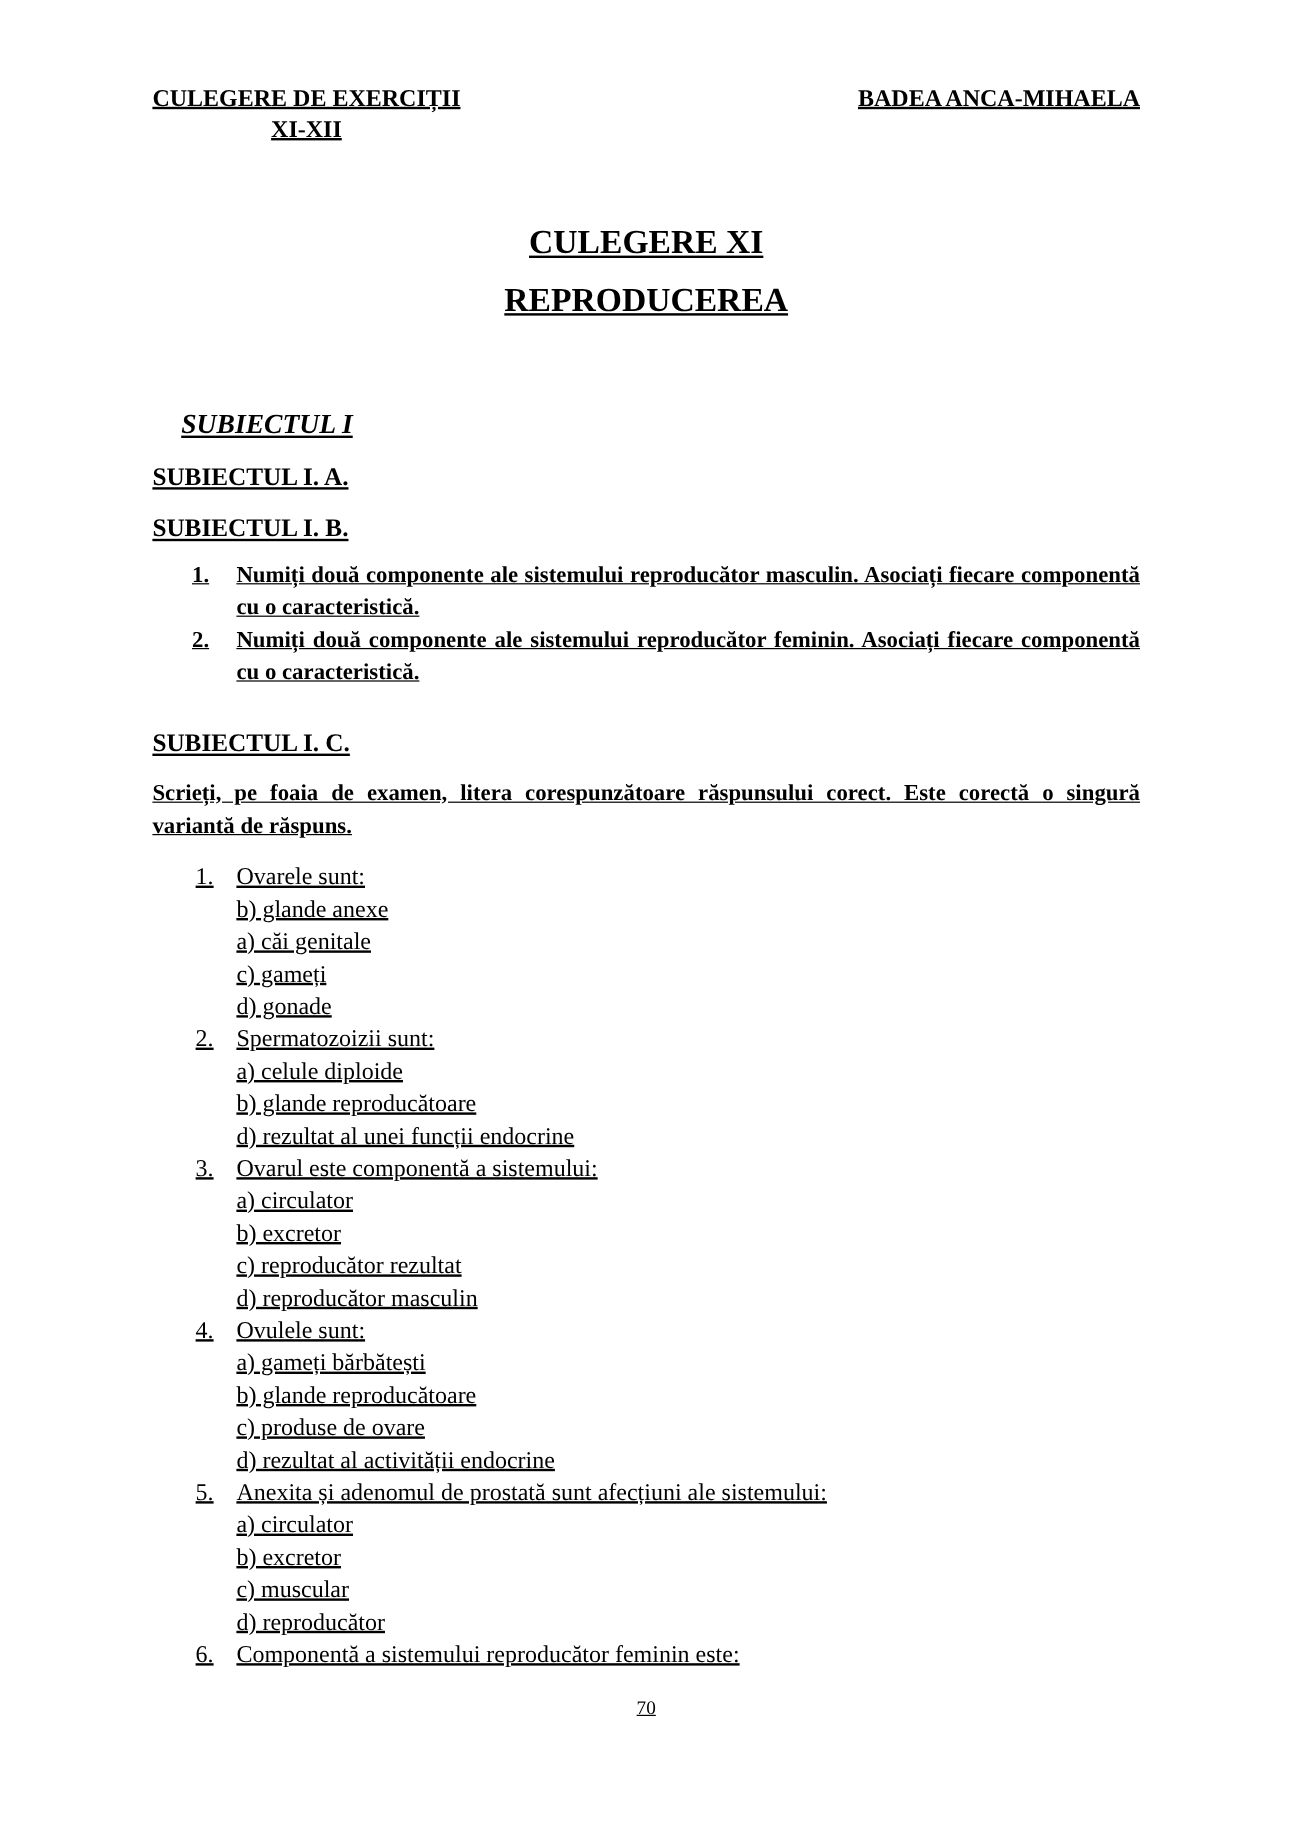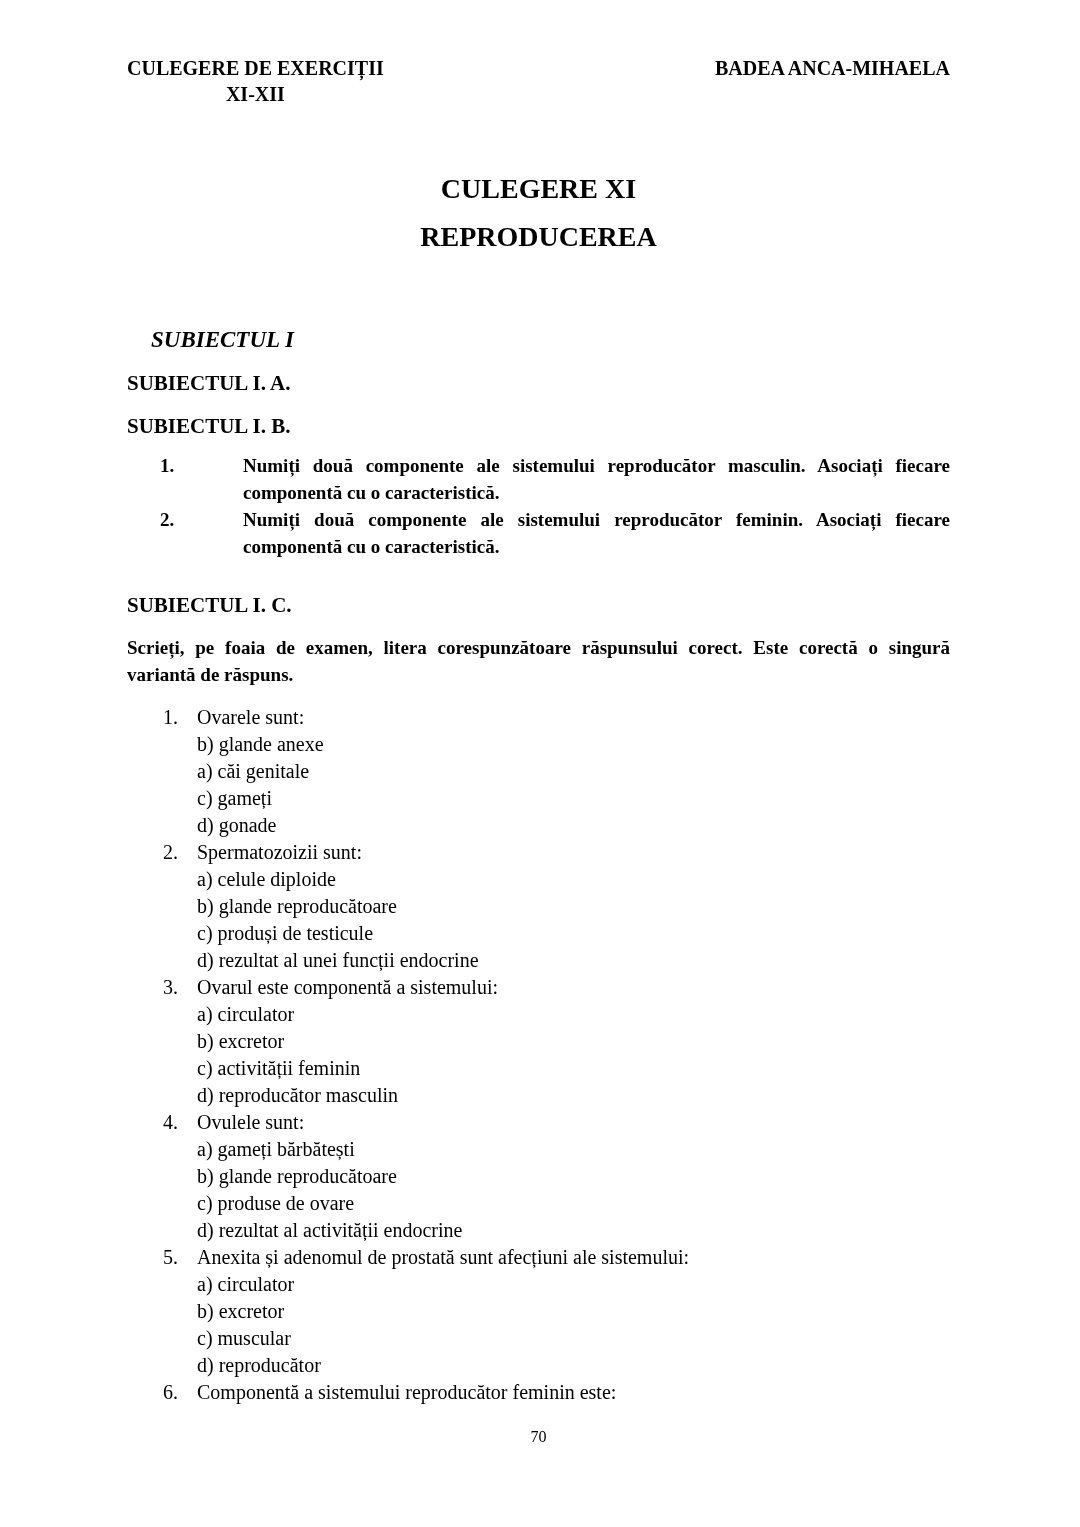--- a/index.html
+++ b/index.html
@@ -7,22 +7,23 @@
   html, body {
     background: #ffffff;
     font-family: "Liberation Serif", "DejaVu Serif", serif;
     color: #000000;
   }
   .page {
     position: relative;
     width: 1080px;
     height: 1527px;
     background: #ffffff;
-    padding: 55px 130px 0 127px;
+    padding: 69px 130px 0 127px;
     overflow: hidden;
+    text-decoration: underline;
   }
 
   
   .header {
     display: flex;
     justify-content: space-between;
     align-items: flex-start;
     font-weight: bold;
     font-size: 20px;
     line-height: 26px;
@@ -65,21 +66,21 @@
 
   
   .task-list {
     margin-top: 13px;
     font-size: 19px;
     line-height: 27px;
     font-weight: bold;
   }
   .task-item { display: flex; padding-left: 33px; }
   .task-item .num { width: 37px; flex: 0 0 37px; }
-  .task-item .txt { flex: 1 1 auto; text-align: justify; margin-left: 46px; }
+  .task-item .txt { flex: 1 1 auto; text-align: justify; }
 
   
   .intro {
     margin-top: 16px;
     font-size: 19px;
     line-height: 27px;
     font-weight: bold;
     text-align: justify;
   }
 
@@ -155,32 +156,31 @@
       <div class="q-opt">d) gonade</div>
     </div>
 
     <div class="q">
       <div class="q-row">
         <span class="q-num">2.</span>
         <span class="q-text">Spermatozoizii sunt:</span>
       </div>
       <div class="q-opt">a) celule diploide</div>
       <div class="q-opt">b) glande reproducătoare</div>
-      <div class="q-opt">c) produși de testicule</div>
       <div class="q-opt">d) rezultat al unei funcții endocrine</div>
     </div>
 
     <div class="q">
       <div class="q-row">
         <span class="q-num">3.</span>
         <span class="q-text">Ovarul este componentă a sistemului:</span>
       </div>
       <div class="q-opt">a) circulator</div>
       <div class="q-opt">b) excretor</div>
-      <div class="q-opt">c) activității feminin</div>
+      <div class="q-opt">c) reproducător rezultat</div>
       <div class="q-opt">d) reproducător masculin</div>
     </div>
 
     <div class="q">
       <div class="q-row">
         <span class="q-num">4.</span>
         <span class="q-text">Ovulele sunt:</span>
       </div>
       <div class="q-opt">a) gameți bărbătești</div>
       <div class="q-opt">b) glande reproducătoare</div>

